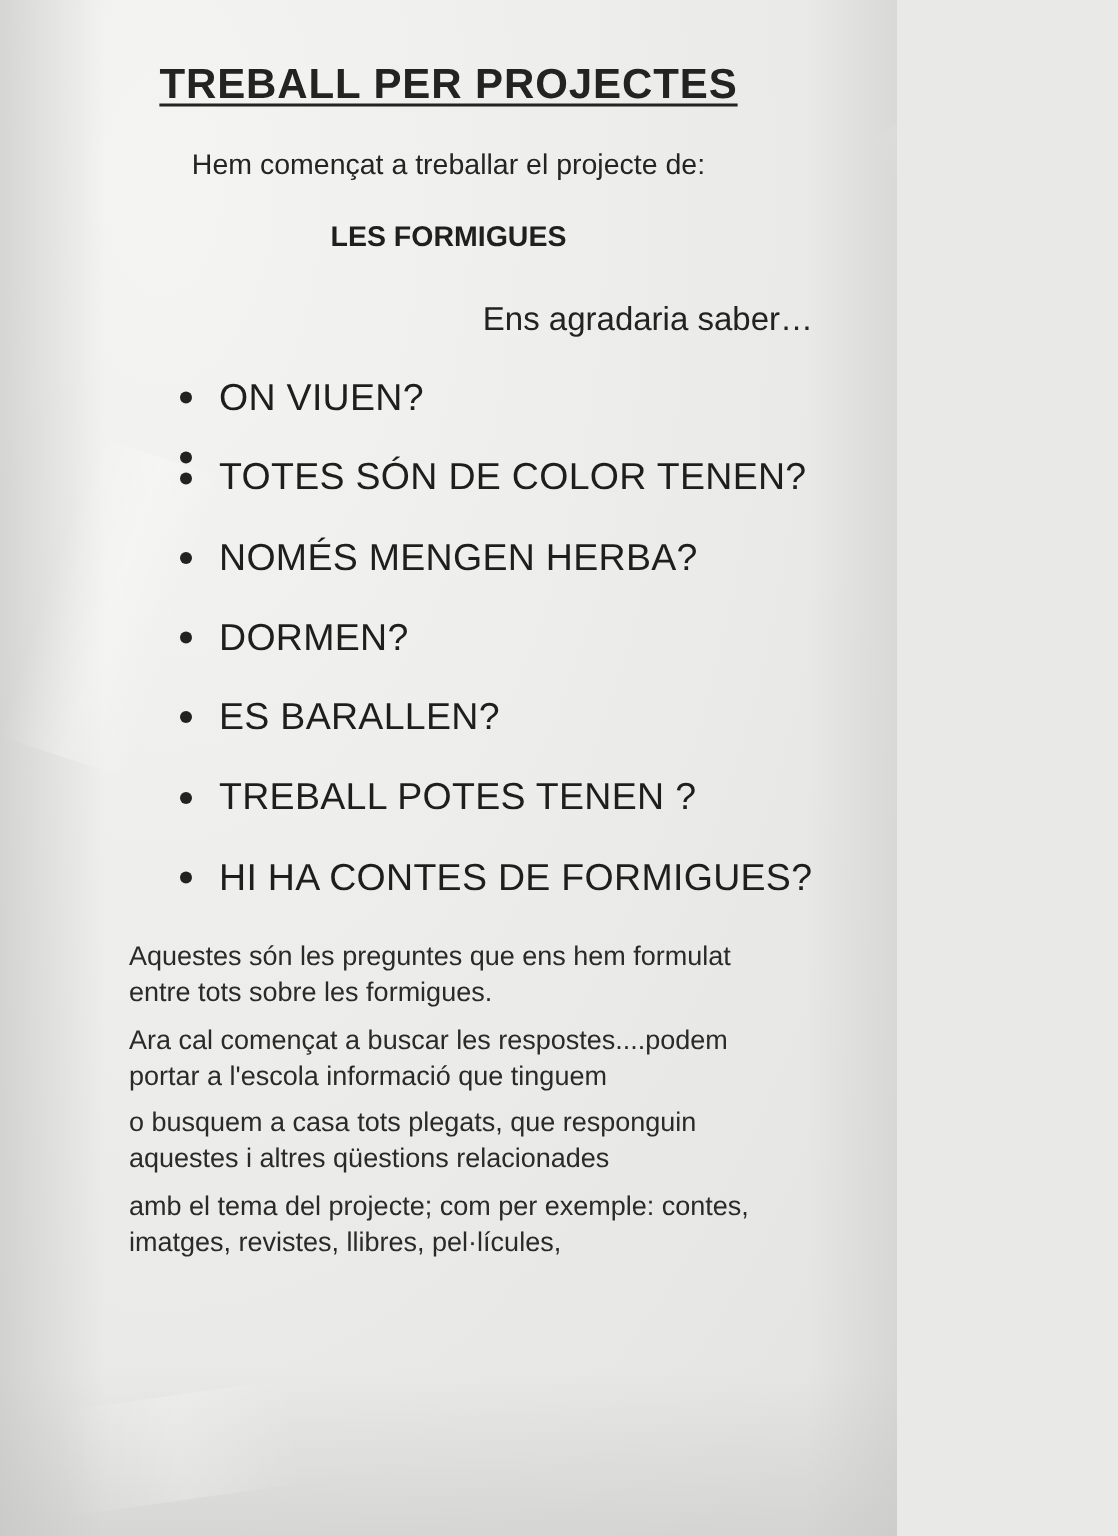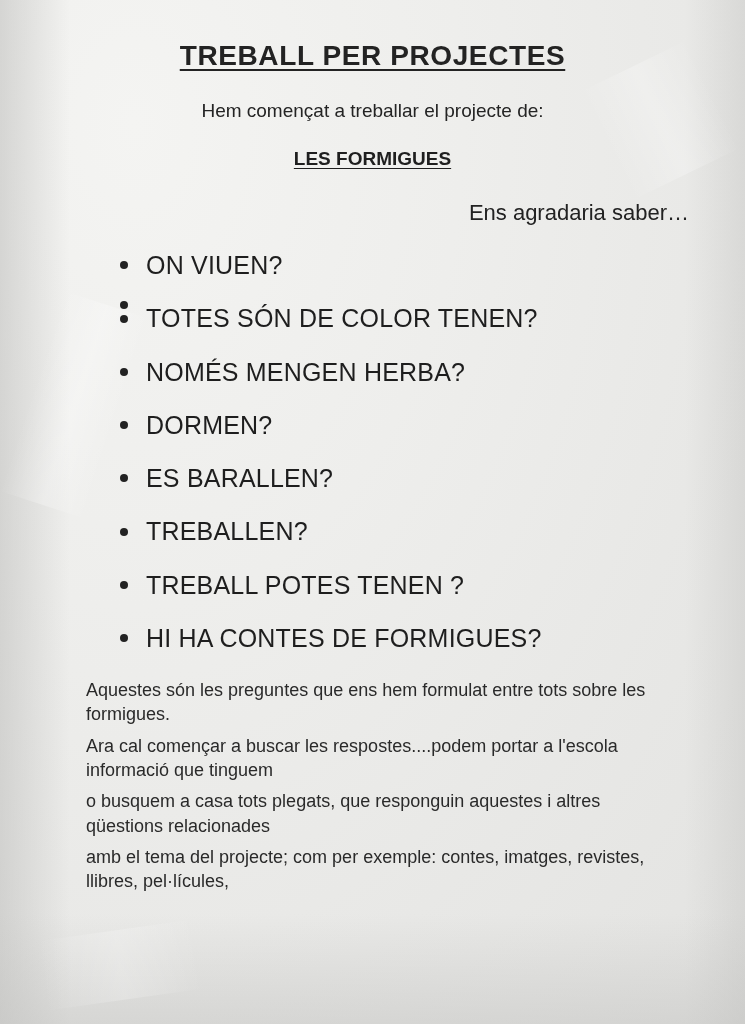--- a/index.html
+++ b/index.html
@@ -10,21 +10,21 @@
     width: 745px;
     height: 1024px;
     background: #e9e9e7;
     font-family: "Liberation Sans", sans-serif;
     overflow: hidden;
   }
 
   
   .scan-page {
     position: relative;
-    width: 745px;
+    width: 598px;
     height: 1024px;
     background:
       radial-gradient(ellipse at 18% 12%, #f4f4f2 0%, #eeeeec 38%, #e8e8e6 70%, #e3e3e1 100%);
     box-sizing: border-box;
     overflow: hidden;
   }
   
   .scan-shade-left {
     position: absolute;
     top: 0; left: 0;
@@ -78,21 +78,20 @@
     font-size: 19px;
     color: #242424;
     margin: 28px 0 0 0;
   }
 
   .project-name {
     text-align: center;
     font-size: 19px;
     font-weight: bold;
     color: #1f1f1f;
-    text-decoration: underline;
     text-underline-offset: 3px;
     margin: 26px 0 16px 0;
   }
 
   .prompt-line {
     text-align: right;
     font-size: 22px;
     color: #222;
     margin: 30px 0 0 0;
   }
@@ -174,33 +173,29 @@
       <li class="question-item">
         <span class="bullet"></span>
         <span>DORMEN?</span>
       </li>
       <li class="question-item">
         <span class="bullet"></span>
         <span>ES BARALLEN?</span>
       </li>
       <li class="question-item">
         <span class="bullet"></span>
-        <span>TREBALLEN?</span>
-      </li>
-      <li class="question-item">
-        <span class="bullet"></span>
         <span>TREBALL POTES TENEN ?</span>
       </li>
       <li class="question-item">
         <span class="bullet"></span>
         <span>HI HA CONTES DE FORMIGUES?</span>
       </li>
     </ul>
 
     <div class="footnote">
       <p>Aquestes són les preguntes que ens hem formulat entre tots sobre les formigues.</p>
-      <p>Ara cal començar a buscar  les respostes....podem portar a l'escola informació que tinguem</p>
+      <p>Ara cal començat a buscar  les respostes....podem portar a l'escola informació que tinguem</p>
       <p>o busquem  a casa tots plegats, que responguin aquestes i altres qüestions relacionades</p>
       <p>amb el tema del projecte; com per exemple: contes, imatges, revistes, llibres, pel·lícules,</p>
     </div>
 
   </div>
 </div>
 
 </body></html>

